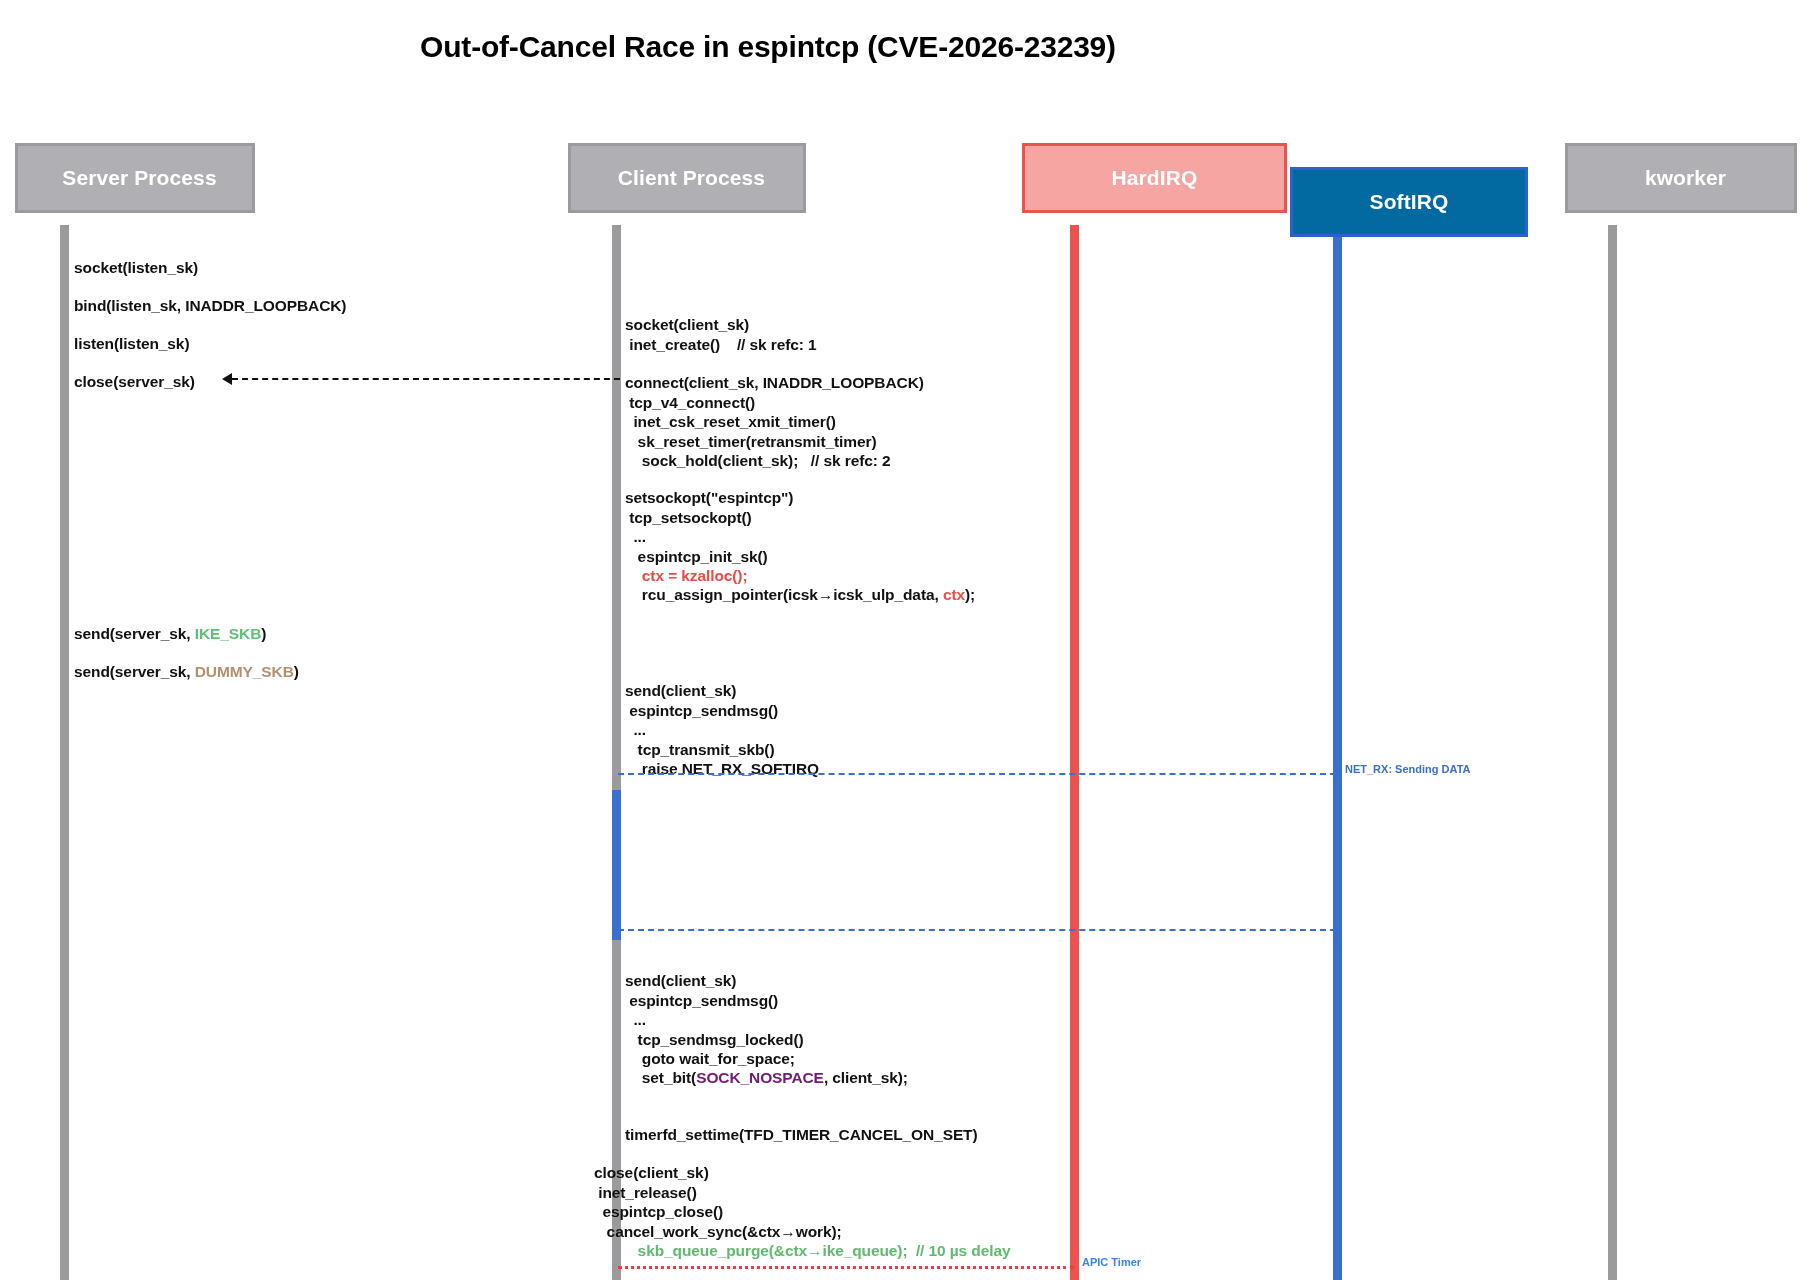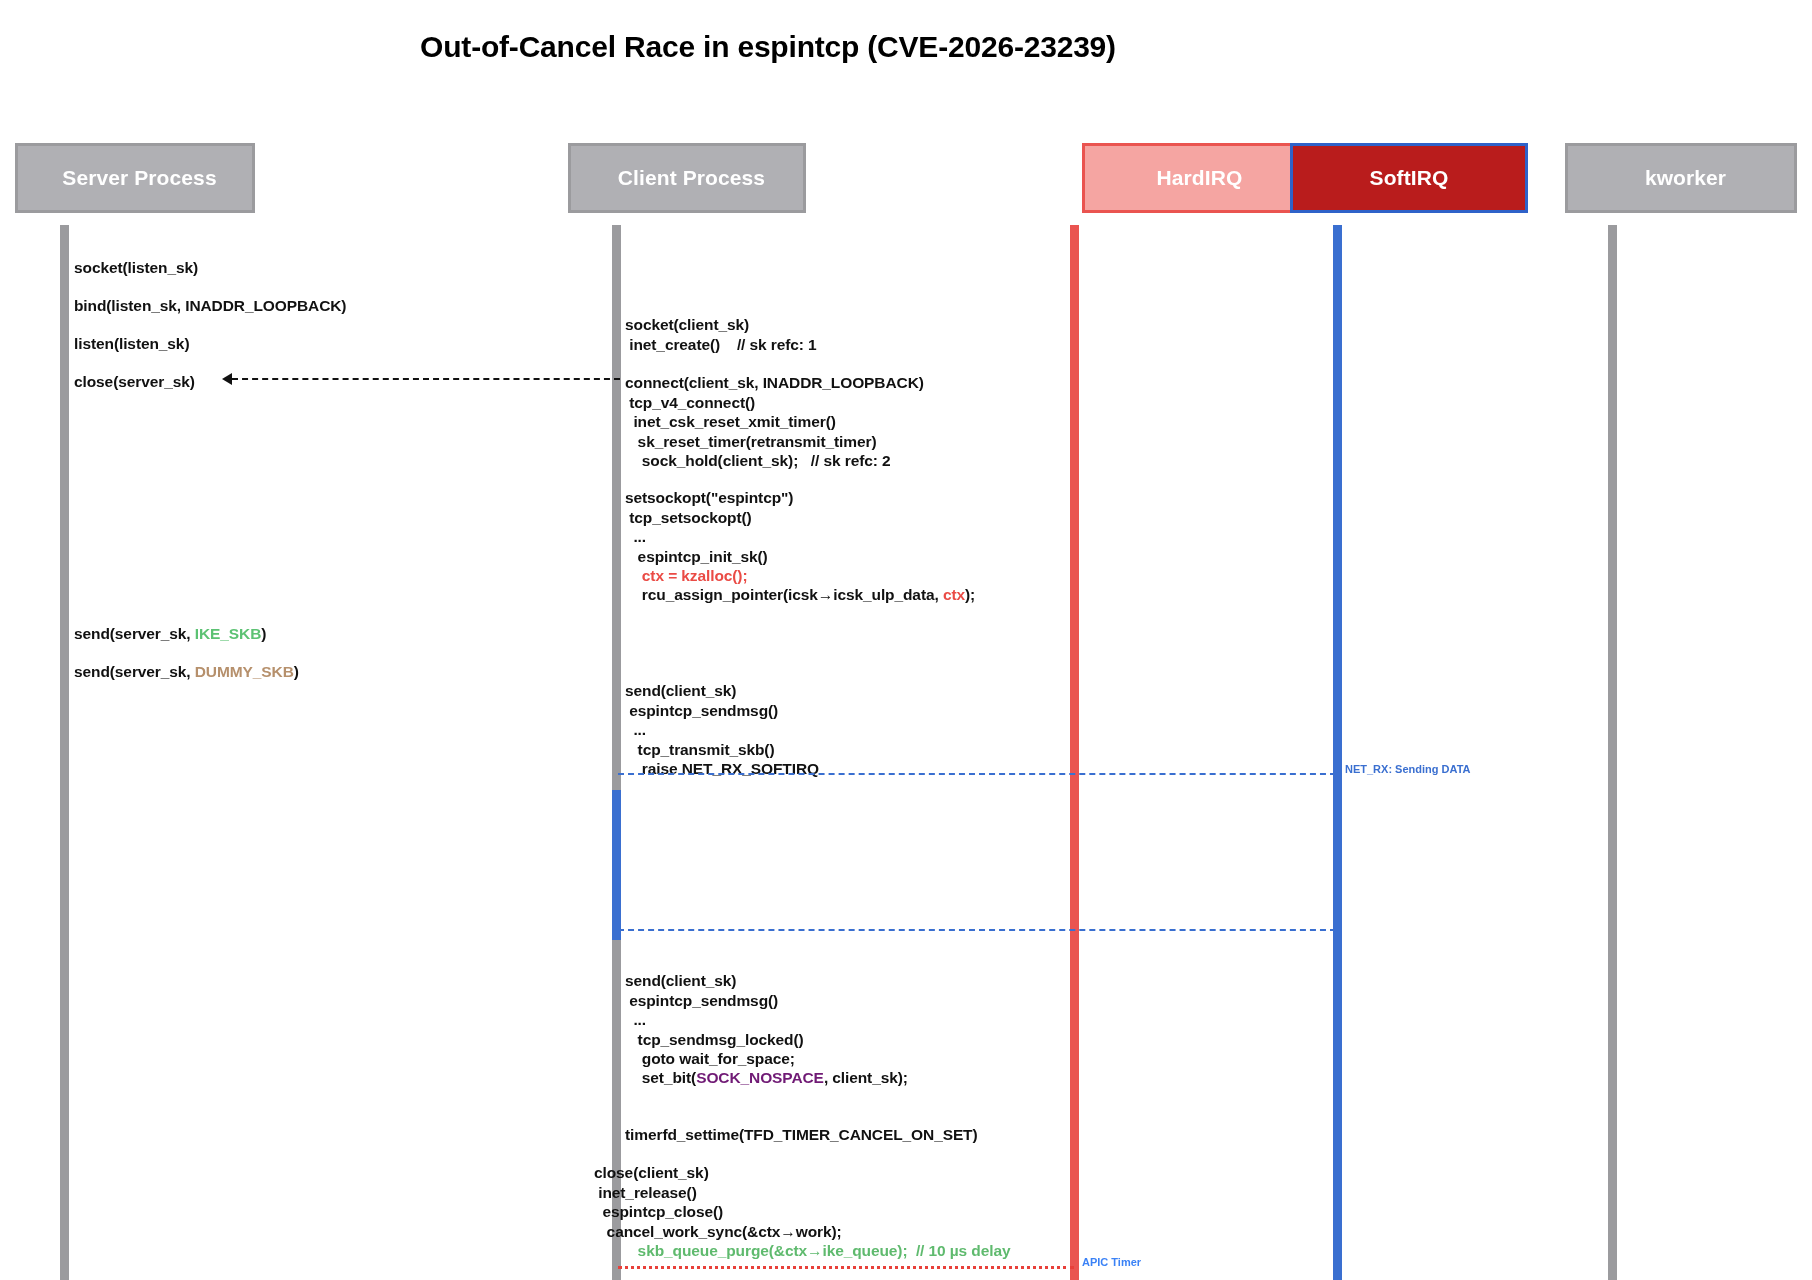--- a/index.html
+++ b/index.html
@@ -51,21 +51,21 @@
     display: flex;
     align-items: center;
     justify-content: center;
     font-size: 21px;
     font-weight: bold;
     color: #ffffff;
     letter-spacing: 0.1px;
   }
   .actor-box.gray { background: #b0b0b4; border: 3px solid #9b9b9e; padding-left: 9px; }
   .actor-box.red  { background: #f5a5a2; border: 3px solid #ea5450; }
-  .actor-box.blue { background: #b91c1c; border: 3px solid #2f62c9; }
+  .actor-box.blue { background: #0369a1; border: 3px solid #2f62c9; margin-top: 24px; }
 
   
   .code {
     position: absolute;
     font-size: 15.5px;
     font-weight: bold;
     line-height: 19.5px;
     color: #111111;
     white-space: pre;
     letter-spacing: -0.1px;
@@ -125,21 +125,21 @@
   <div class="lifeline red" style="left:1070px;"></div>
   <div class="lifeline blue" style="left:1333px;"></div>
   <div class="lifeline gray" style="left:1608px;"></div>
 
   <div class="actor-box gray" style="left:15px; width:240px;">
     <span>Server Process</span>
   </div>
   <div class="actor-box gray" style="left:568px; width:238px;">
     <span>Client Process</span>
   </div>
-  <div class="actor-box red" style="left:1082px; width:235px;">
+  <div class="actor-box red" style="left:1022px; width:265px;">
     <span>HardIRQ</span>
   </div>
   <div class="actor-box blue" style="left:1290px; width:238px;">
     <span>SoftIRQ</span>
   </div>
   <div class="actor-box gray" style="left:1565px; width:232px;">
     <span>kworker</span>
   </div>
 
   <div class="activation act-gray" style="left:612px; top:225px; height:1055px;"></div>

